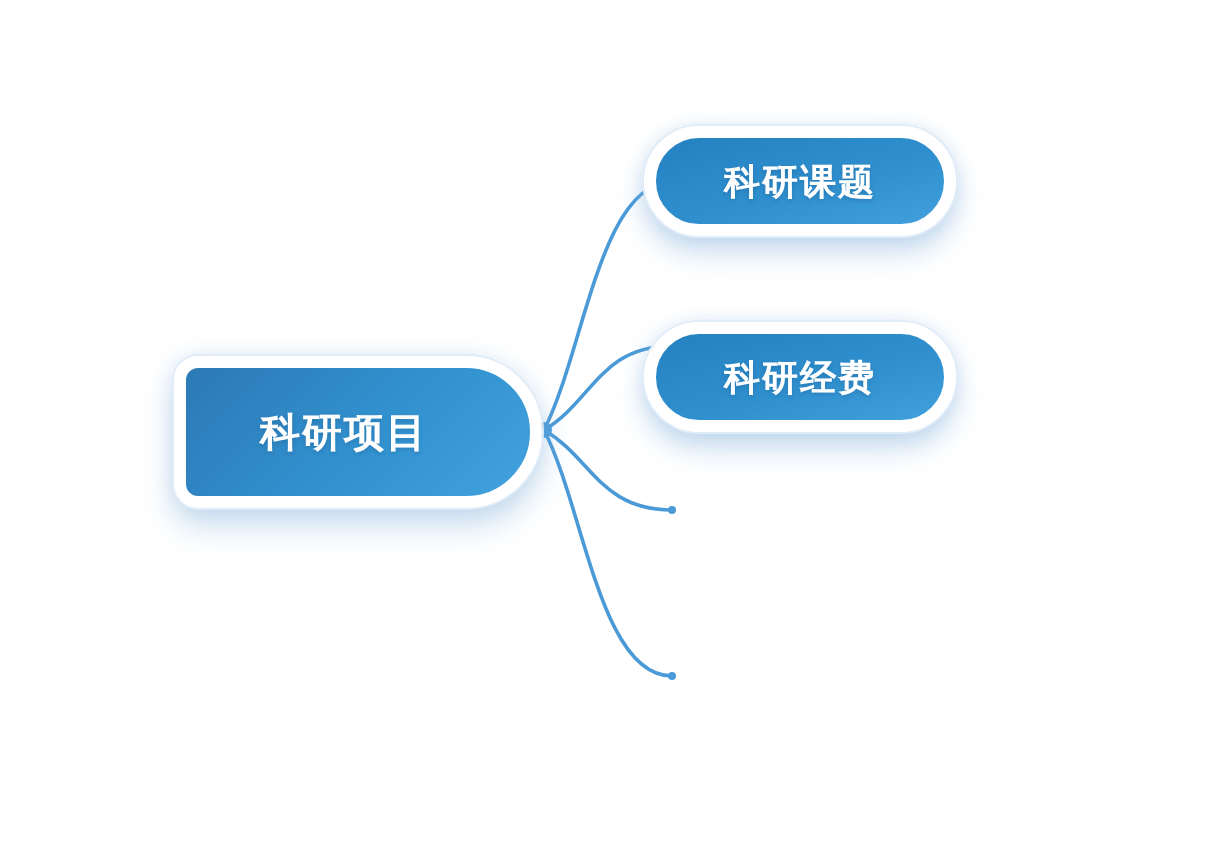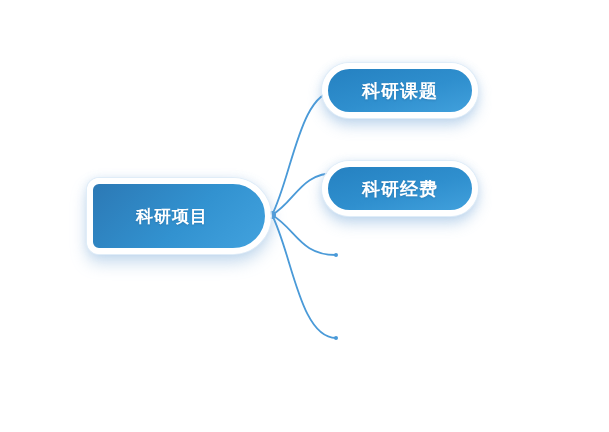--- a/index.html
+++ b/index.html
@@ -46,21 +46,21 @@
     cursor: default;
   }
   .node-root {
     left: 87px;
     top: 178px;
     width: 184px;
     height: 76px;
     border-radius: 12px 38px 38px 12px;
     background: linear-gradient(135deg, #2c79b5 0%, #3292d0 55%, #42a2de 100%);
     box-shadow: 0 0 0 1px #e0edf8, 0 9px 16px rgba(122, 170, 216, 0.40), 0 0 10px rgba(150, 190, 230, 0.30);
-    font-size: 17px;
+    font-size: 20px;
     padding-right: 14px;
   }
   .node-branch {
     left: 322px;
     width: 156px;
     height: 55px;
     border-radius: 28px;
     background: linear-gradient(165deg, #2581c1 0%, #2f8fce 55%, #41a0dc 100%);
     box-shadow: 0 0 0 1px #e0edf8, 0 8px 14px rgba(122, 170, 216, 0.42), 0 0 9px rgba(150, 190, 230, 0.30);
     font-size: 18px;

